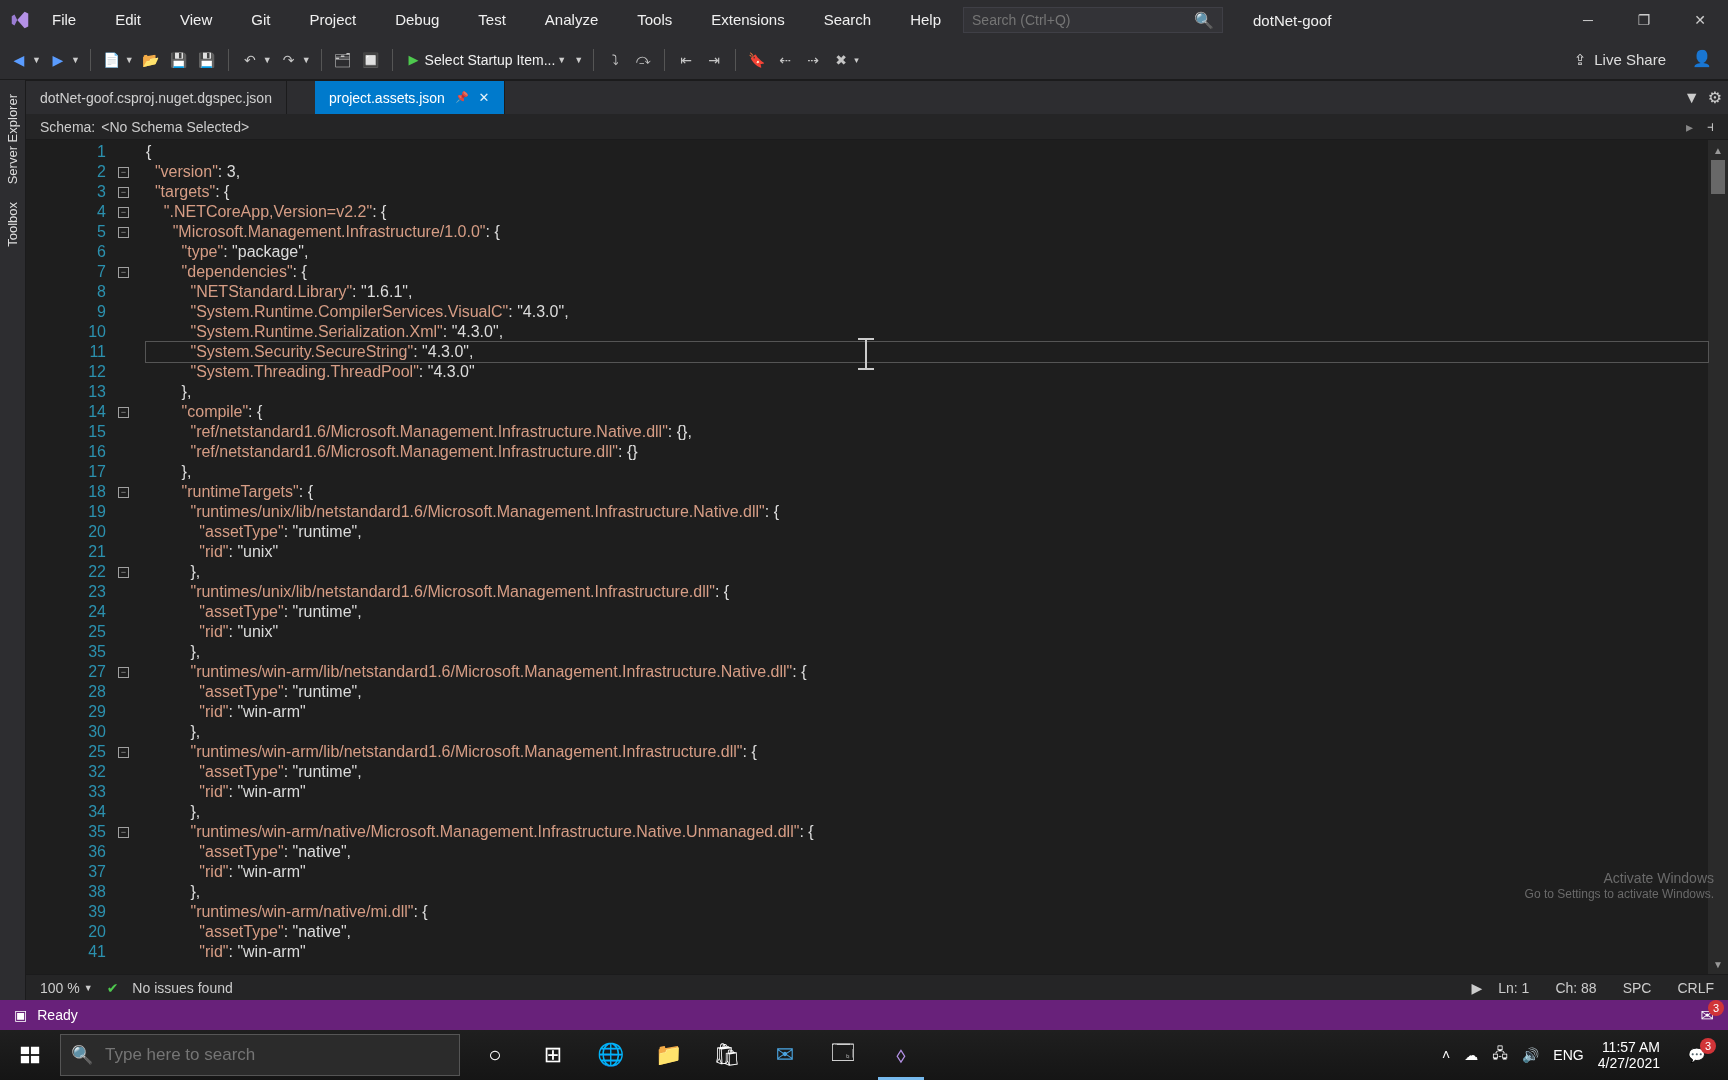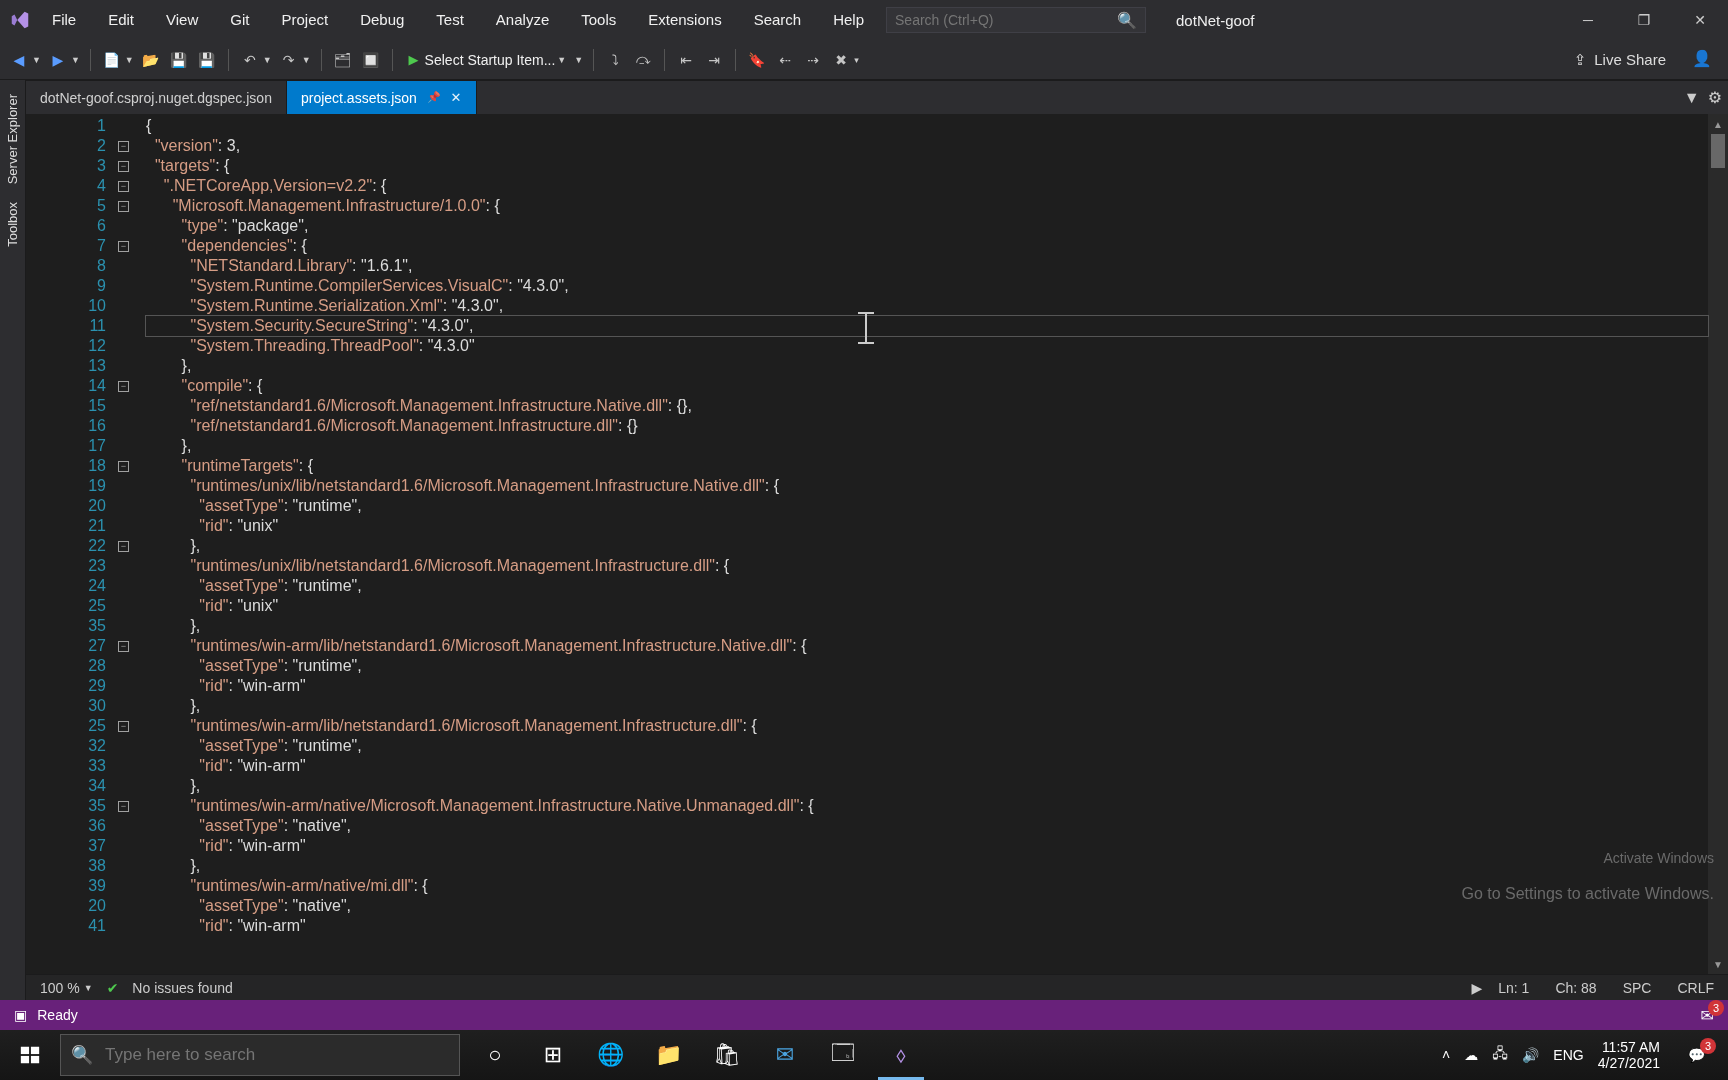--- a/index.html
+++ b/index.html
@@ -1,41 +1,41 @@
 <!DOCTYPE html>
 <html><head>
 <meta charset="utf-8">
 <style>
 * { margin:0; padding:0; box-sizing:border-box; font-family:"Segoe UI",Tahoma,sans-serif; }
 html,body { width:1728px; height:1080px; overflow:hidden; background:#1e1e1e; color:#ccc; }
 .titlebar { height:40px; background:#2d2d30; display:flex; align-items:center; }
 .logo { width:40px; height:40px; display:flex; align-items:center; justify-content:center; color:#b491e6; }
 .logo svg { width:22px; height:22px; }
-.menu { display:flex; gap:8px; }
+.menu { display:flex; gap:15px; }
 .menu span { padding:0 12px; font-size:15px; color:#f0f0f0; line-height:40px; cursor:pointer; }
 .search-box { margin-left:10px; width:260px; height:26px; background:#333337; border:1px solid #3f3f46; display:flex; align-items:center; padding:0 8px; }
 .search-box input { flex:1; background:transparent; border:none; color:#ccc; font-size:14px; outline:none; }
 .search-box .icon { color:#999; font-size:16px; }
 .solution-name { margin-left:30px; color:#f0f0f0; font-size:15px; }
 .window-controls { margin-left:auto; display:flex; }
 .window-controls div { width:56px; height:40px; display:flex; align-items:center; justify-content:center; color:#ccc; cursor:pointer; font-size:14px; }
 .toolbar { height:40px; background:#2d2d30; border-bottom:1px solid #1b1b1c; display:flex; align-items:center; padding:0 8px; gap:6px; }
 .toolbar .sep { width:1px; height:22px; background:#555; margin:0 4px; }
 .toolbar .btn { width:22px; height:22px; display:flex; align-items:center; justify-content:center; color:#c5c5c5; cursor:pointer; font-size:14px; }
 .toolbar .btn.blue { color:#5a9cff; }
 .toolbar .drop { font-size:9px; color:#ccc; margin-left:-4px; }
 .start-btn { display:flex; align-items:center; gap:6px; color:#f0f0f0; font-size:14px; padding:0 6px; cursor:pointer; }
 .start-btn .play { color:#4ec94e; font-size:13px; }
 .liveshare { margin-left:auto; display:flex; align-items:center; gap:8px; color:#ddd; font-size:15px; padding:0 10px; cursor:pointer; }
 .user-icon { width:22px; height:22px; margin-left:10px; margin-right:6px; color:#ccc; }
 .body-row { display:flex; height:calc(100% - 40px - 40px - 30px - 50px); }
 .side-rail { width:26px; background:#2d2d30; writing-mode:vertical-rl; text-orientation:mixed; display:flex; align-items:center; padding-top:14px; gap:18px; font-size:13px; color:#ddd; border-right:1px solid #1b1b1c; }
 .side-rail span { transform:rotate(180deg); cursor:pointer; }
 .content-col { flex:1; display:flex; flex-direction:column; min-width:0; }
-.tab-strip { height:34px; background:#2d2d30; display:flex; align-items:stretch; border-top:1px solid #1b1b1c; position:relative; }
+.tab-strip { height:34px; background:#2d2d30; display:flex; align-items:stretch; border-top:1px solid #1b1b1c; position:relative;gap:28px; }
 .tab { display:flex; align-items:center; padding:0 14px; font-size:14px; color:#d0d0d0; cursor:pointer; gap:10px; border-right:1px solid #1b1b1c; position:relative; }
 .tab.active { background:#007acc; color:#fff; }
 .tab .pin { font-size:11px; opacity:.9; }
 .tab .x { font-size:13px; opacity:.9; }
 .tab-strip .right-icons { position:absolute; right:6px; top:0; height:100%; display:flex; align-items:center; gap:8px; color:#ccc; }
 .schema-bar { height:26px; background:#252526; display:flex; align-items:center; padding:0 14px; font-size:14px; color:#ccc; border-bottom:1px solid #1b1b1c; gap:6px; }
 .schema-bar .arrow-right { margin-left:auto; color:#888; }
 .schema-bar .split-icon { color:#ccc; margin-left:8px; }
 .editor-wrap { flex:1; display:flex; position:relative; background:#1e1e1e; overflow:hidden; }
 .gutter { width:90px; background:#1e1e1e; text-align:right; padding-right:10px; font-family:Consolas,monospace; font-size:16px; color:#2b91af; line-height:20px; padding-top:2px; }
@@ -176,20 +176,26 @@
       <div class="tab active">
         <span>project.assets.json</span>
         <span class="pin">📌</span>
         <span class="x">✕</span>
       </div>
       <div class="right-icons">
         <span>▼</span>
         <span>⚙</span>
       </div>
     </div>
+    <div class="schema-bar">
+      <span>Schema:</span>
+      <span>&lt;No Schema Selected&gt;</span>
+      <span class="arrow-right">▸</span>
+      <span class="split-icon">⫞</span>
+    </div>
     <div class="editor-wrap">
       <div class="gutter" id="gutter">
           <div>1</div>
           <div>2</div>
           <div>3</div>
           <div>4</div>
           <div>5</div>
           <div>6</div>
           <div>7</div>
           <div>8</div>
@@ -298,21 +304,21 @@
         </div>
       <div class="vscrollbar">
         <div class="arrow">▲</div>
         <div class="track">
             <div class="thumb"></div>
           </div>
         <div class="arrow">▼</div>
       </div>
       <div class="watermark">
         <div>Activate Windows</div>
-        <div style="font-size:16px;margin-top:20px;">Go to Settings to activate Windows.</div>
+        <div style="font-size:12px;">Go to Settings to activate Windows.</div>
       </div>
     </div>
     <div class="bottom-bar">
       <div class="zoom">
         <span>100 %</span>
         <span style="font-size:9px">▼</span>
       </div>
       <span class="check">✔</span>
       <span>No issues found</span>
       <span class="hscroll-hint">◀</span>

